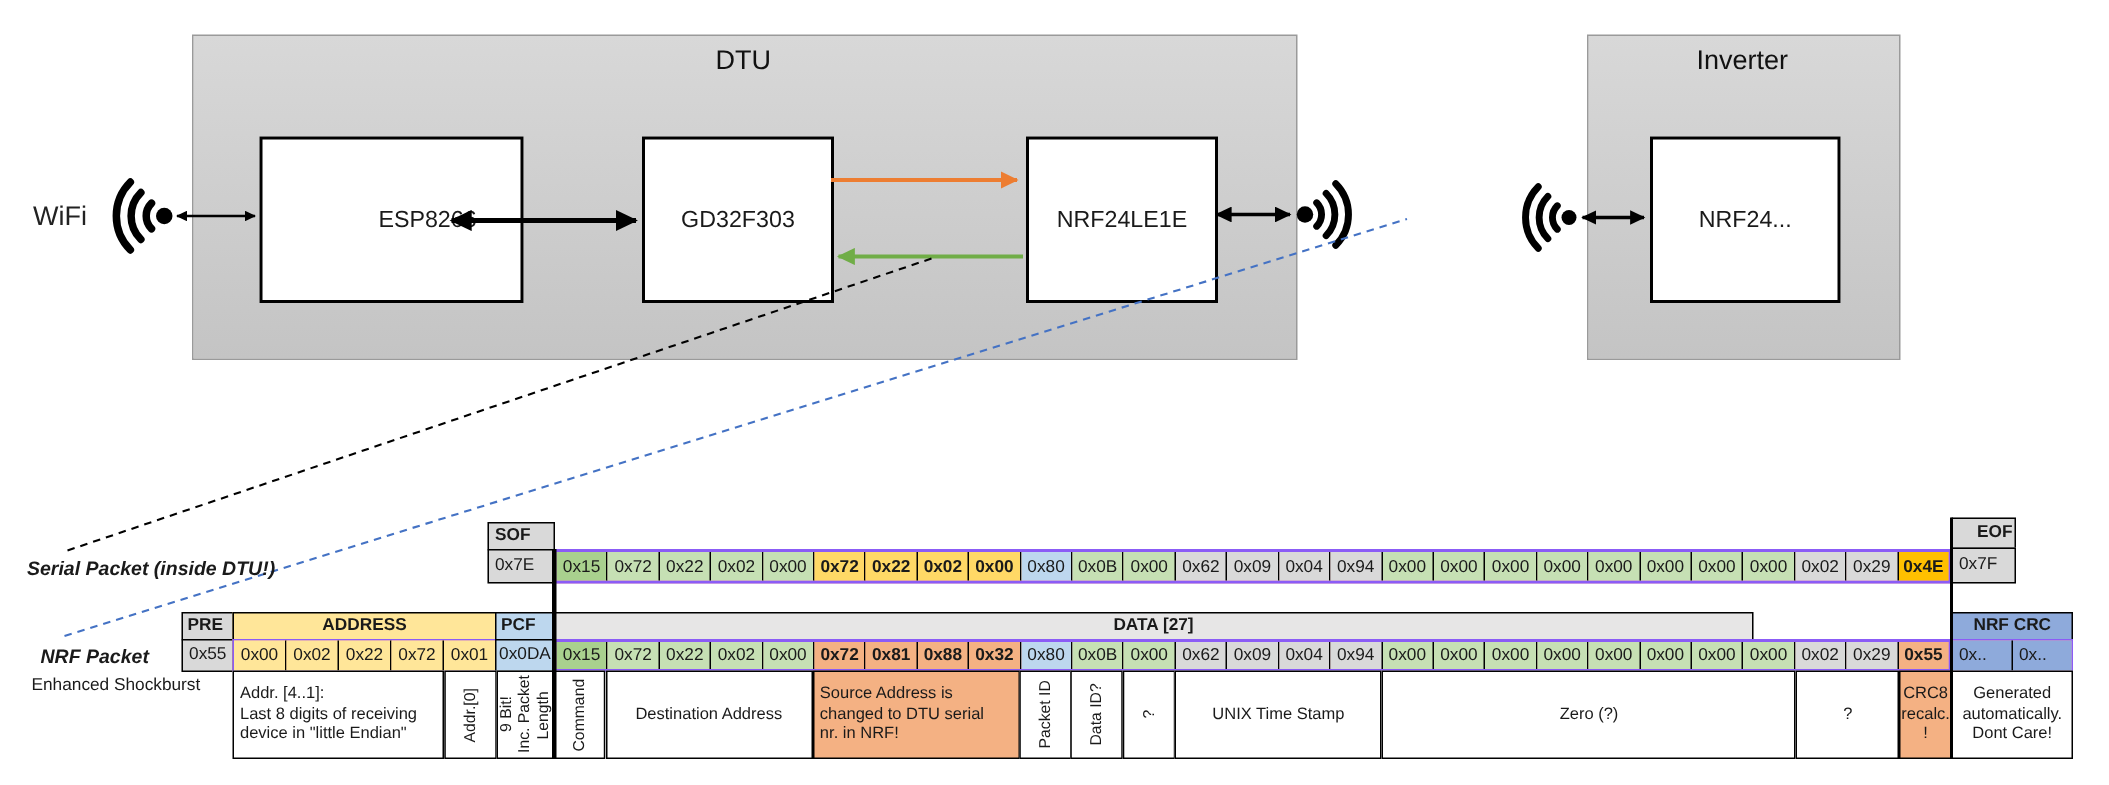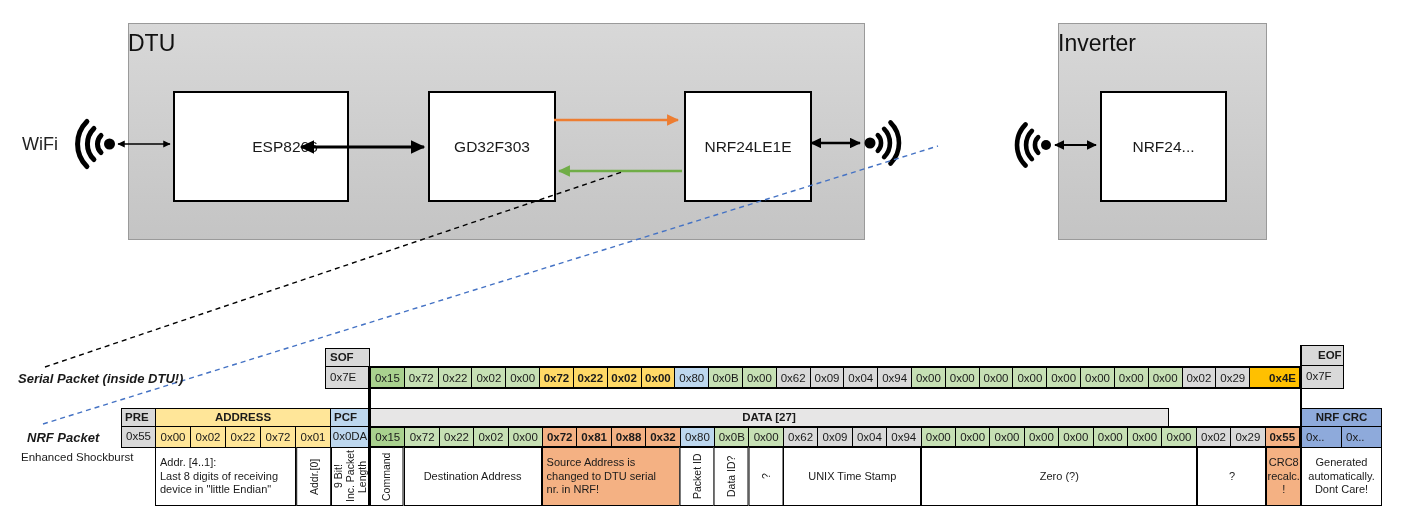--- a/index.html
+++ b/index.html
@@ -1,41 +1,41 @@
 <!DOCTYPE html>
 <html><head>
 <meta charset="utf-8">
 <style>
   html,body{margin:0;padding:0;background:#fff;}
   #stage{position:relative;width:1406px;height:523px;background:#fff;overflow:hidden;
          font-family:"Liberation Sans",sans-serif;color:#1a1a1a;}
   
   .group-box{position:absolute;background:linear-gradient(180deg,#d8d8d8,#c4c4c4);
              border:1px solid #9a9a9a;}
-  .group-title{position:absolute;text-align:left;font-size:23px;color:#111;}
+  .group-title{position:absolute;text-align:center;font-size:18px;color:#111;}
   .chip{position:absolute;background:#fff;border:2.3px solid #000;display:flex;
         align-items:center;justify-content:center;font-size:15.5px;}
   .wifi-label{position:absolute;font-size:18px;color:#222;}
   #overlay{position:absolute;left:0;top:0;z-index:3;pointer-events:none;}
   
   .tbl-label{position:absolute;font-size:13px;font-weight:700;font-style:italic;z-index:4;}
   .sub-label{position:absolute;font-size:11.5px;z-index:4;}
   .cellblock{position:absolute;box-sizing:border-box;border:1.5px solid #000;
              font-size:11.5px;text-align:center;line-height:17px;z-index:4;background:#fff;}
   .hdr{font-weight:700;}
-  .byte-row{position:absolute;box-sizing:border-box;border:2px solid #000000;display:flex;
+  .byte-row{position:absolute;box-sizing:border-box;border:2px solid #8b5cf6;display:flex;
             z-index:4;background:#fca5a5;}
   .bcell{flex:1;box-sizing:border-box;border-right:1px solid #000;font-size:11.5px;
          display:flex;align-items:center;justify-content:center;overflow:hidden;}
   .bcell:last-child{border-right:none;}
   .c-g{background:#C6E0B4;} .c-g2{background:#A9D18E;}
   .c-y{background:#FFD966;font-weight:700;}
   .c-b{background:#BDD7EE;} .c-gy{background:#D9D9D9;}
   .c-s{background:#F4B183;font-weight:700;}
-  .c-gold{background:#FFC000;font-weight:700;padding-left:16px;}
+  .c-gold{background:#FFC000;font-weight:700;}
   .c-ay{background:#FFE699;}
   .crc-row .bcell{justify-content:flex-start;padding-left:4px;background:#8EAADB;}
   .vline{position:absolute;background:#000;z-index:5;}
   
   #ann-row{position:absolute;left:0;top:447px;width:1406px;height:59px;z-index:4;}
   .ann{position:absolute;top:0;height:59px;box-sizing:border-box;border:1.5px solid #000;
        background:#fff;font-size:11px;line-height:1.22;display:flex;align-items:center;
        justify-content:center;text-align:center;white-space:pre-line;padding:1px 14px;}
   .ann.a-left{justify-content:flex-start;text-align:left;padding-left:4px;}
   .ann.bg-salmon{background:#F4B183;}

